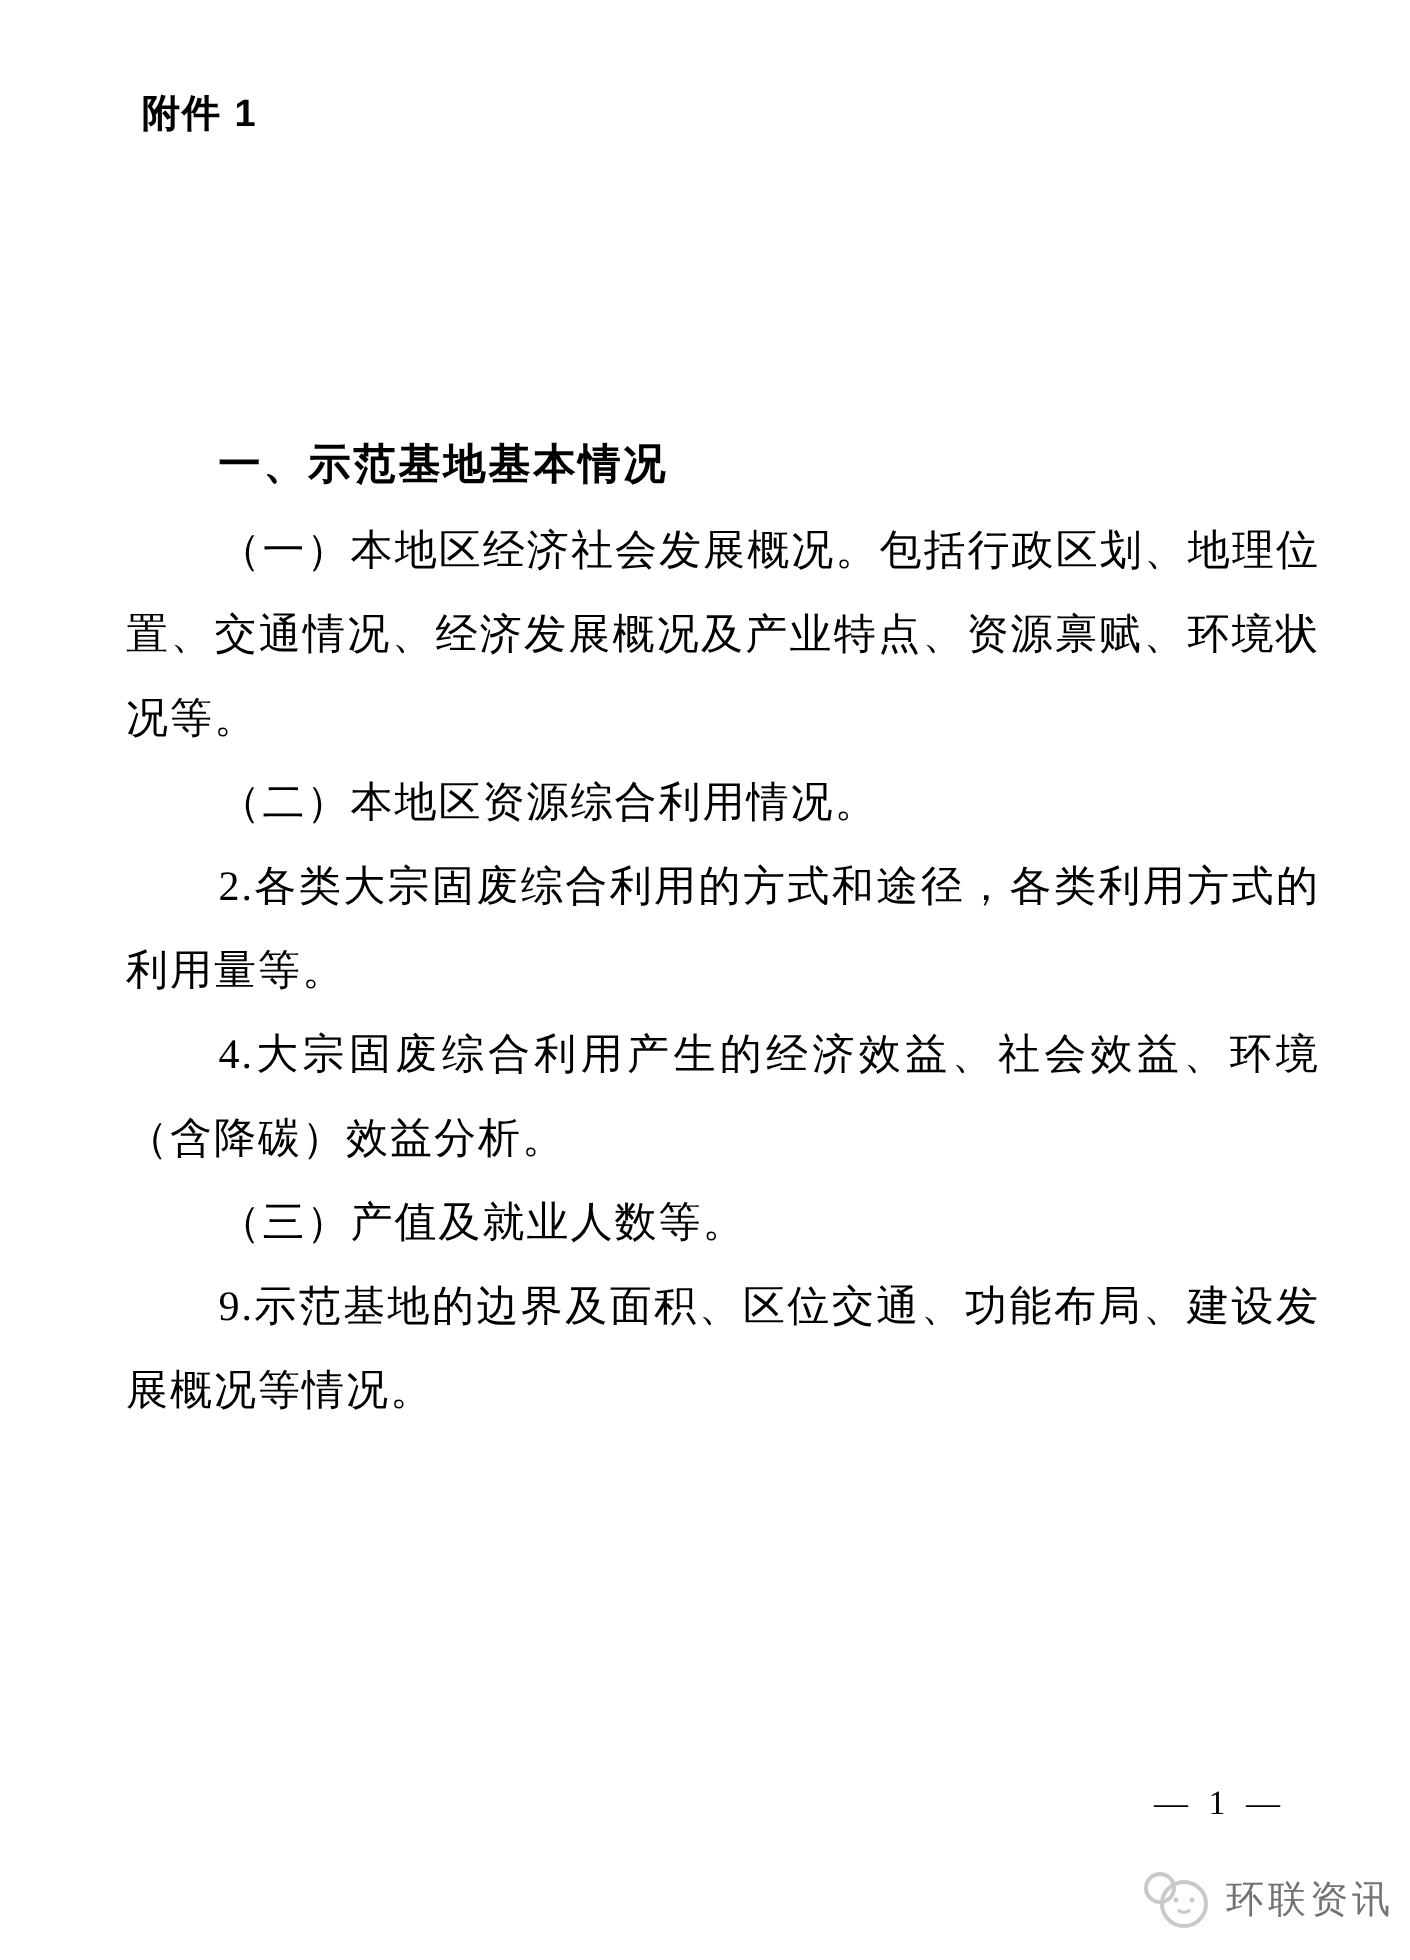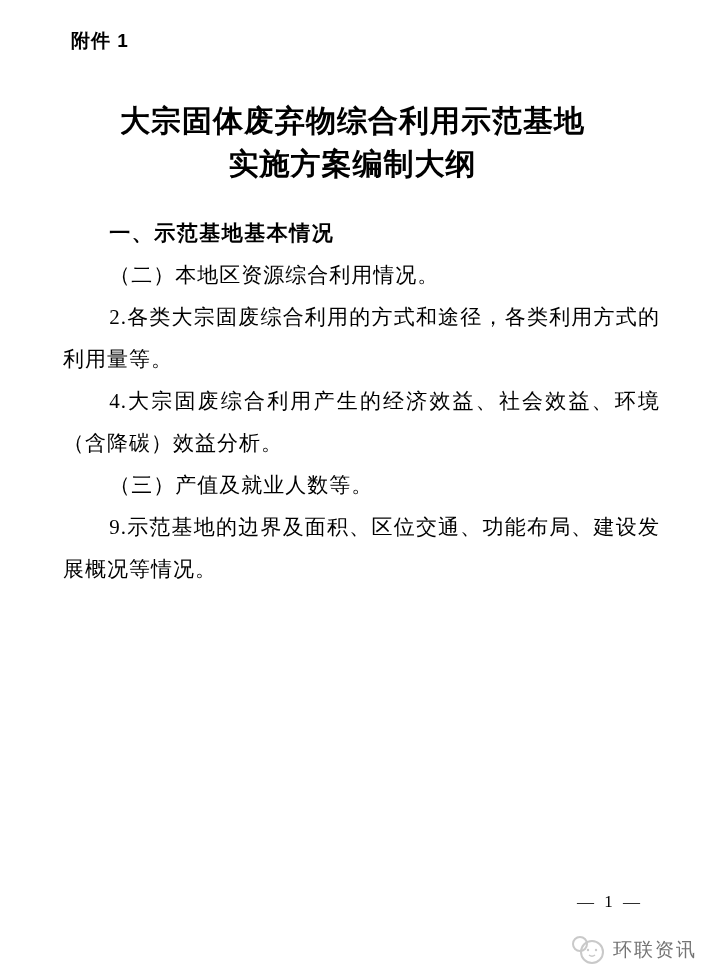--- a/index.html
+++ b/index.html
@@ -13,21 +13,21 @@
     overflow: hidden;
   }
   .page {
     position: absolute;
     inset: 0;
     background: #ffffff;
   }
   .attachment {
     position: absolute;
     left: 55px;
-    top: 28px;
+    top: 44px;
     font-family: "Liberation Sans", "DejaVu Sans", sans-serif;
     font-weight: bold;
     font-size: 19px;
     letter-spacing: 1px;
     padding-left: 16px;
   }
   .title {
     position: absolute;
     top: 99px;
     left: 0;
@@ -85,27 +85,24 @@
   }
   .watermark svg { display: block; }
 </style>
 </head>
 <body>
 
 <div class="page">
 
   <div class="attachment">附件 1</div>
 
-  <h1 class="title">
-    <span>大宗固体废弃物综合利用示范基地</span><br>
-    <span>实施方案编制大纲</span>
-  </h1>
 
   <div class="doc-body">
     <h2>一、示范基地基本情况</h2>
+    <p>（一）本地区经济社会发展概况。包括行政区划、地理位置、交通情况、经济发展概况及产业特点、资源禀赋、环境状况等。</p>
     <p>（二）本地区资源综合利用情况。</p>
     <p>2.各类大宗固废综合利用的方式和途径，各类利用方式的利用量等。</p>
     <p>4.大宗固废综合利用产生的经济效益、社会效益、环境（含降碳）效益分析。</p>
     <p>（三）产值及就业人数等。</p>
     <p>9.示范基地的边界及面积、区位交通、功能布局、建设发展概况等情况。</p>
   </div>
 
   <div class="page-number">— 1 —</div>
 
   <div class="watermark">

